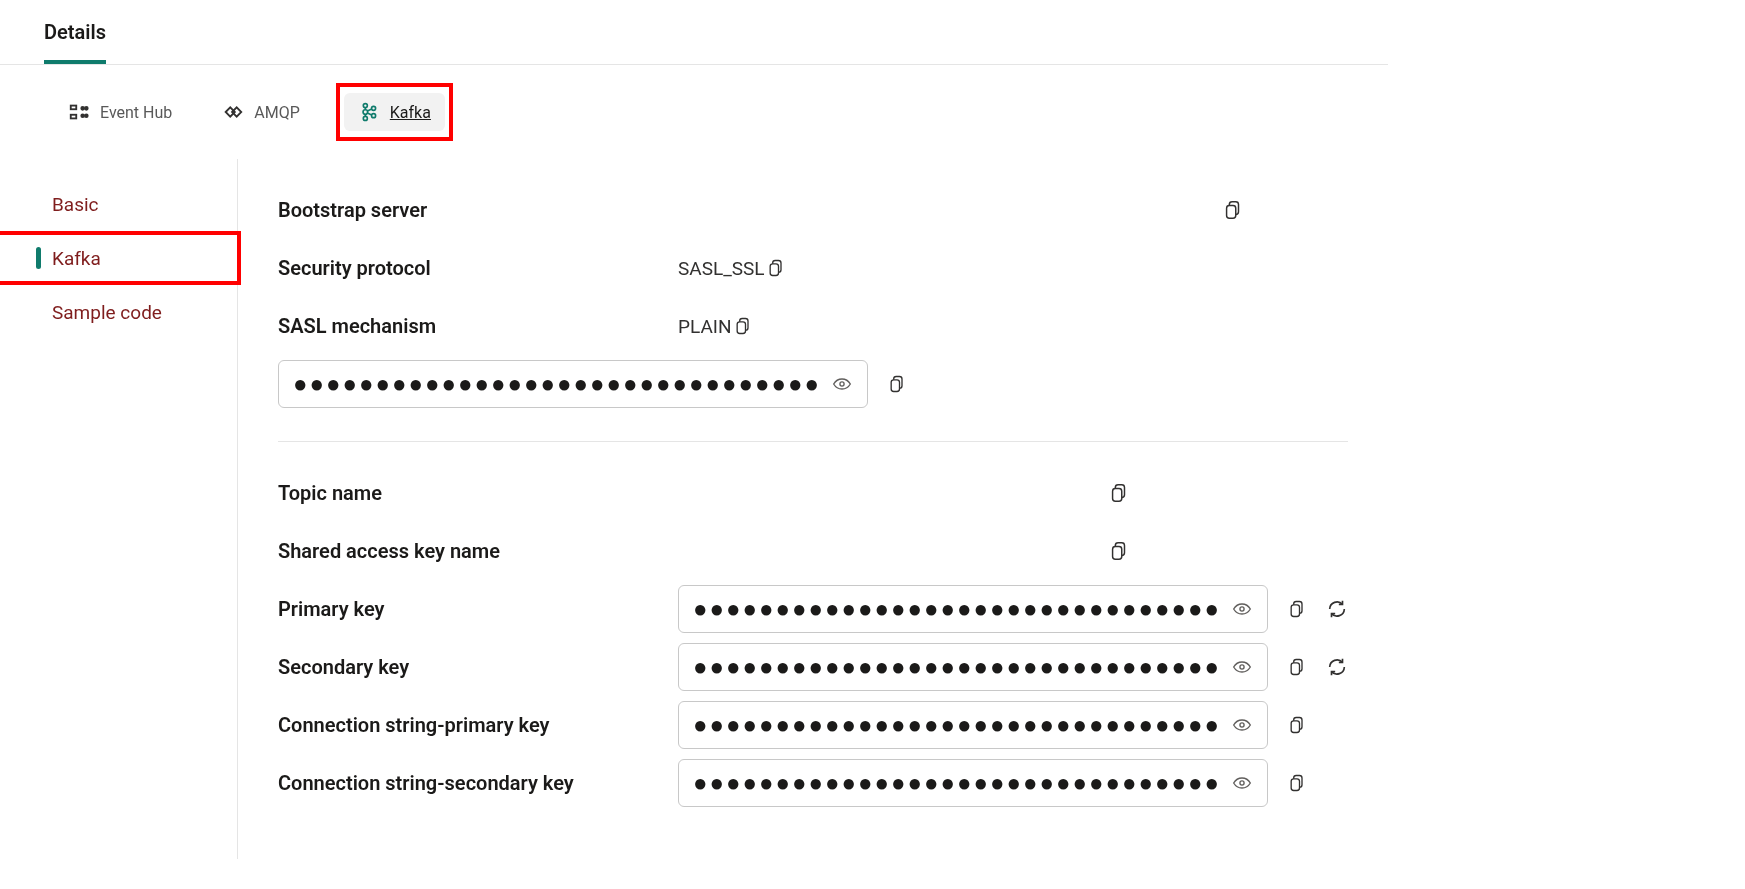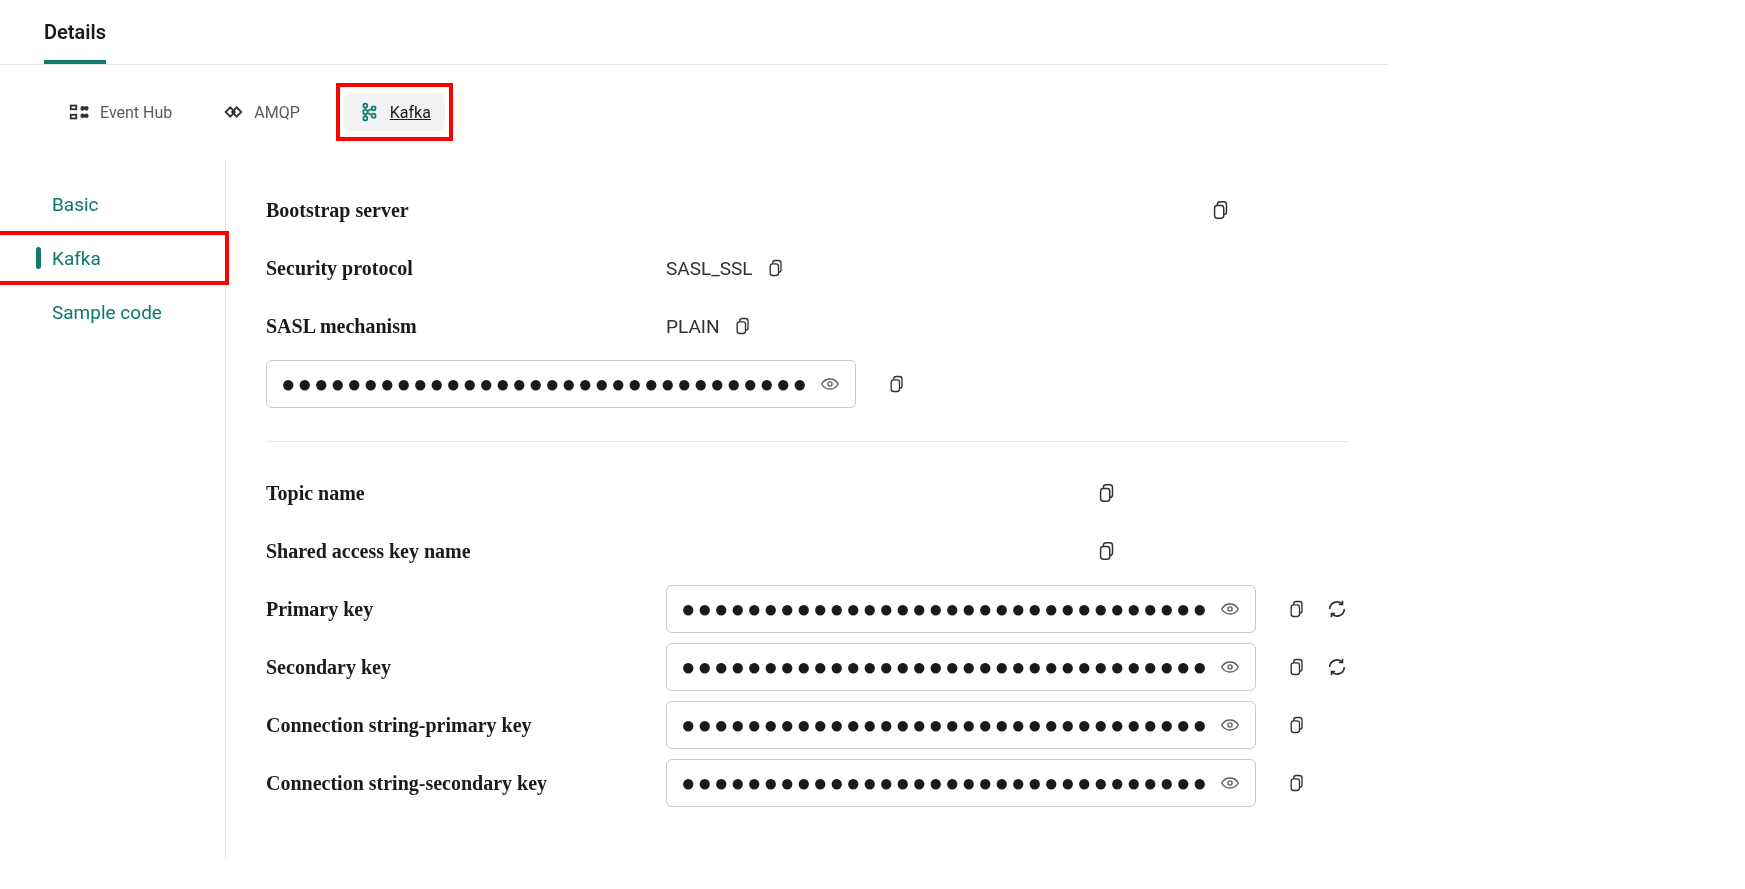--- a/index.html
+++ b/index.html
@@ -72,21 +72,21 @@
       border-right: 1px solid #e5e5e5;
       padding-top: 18px;
       min-height: 700px;
     }
     .side-item {
       display: flex;
       align-items: center;
       height: 54px;
       padding-left: 52px;
       font-size: 19px;
-      color: #0f766e;
+      color: #7f1d1d;
       cursor: pointer;
       position: relative;
     }
     .side-item.active {
       font-weight: 400;
     }
     .side-item.active::before {
       content: "";
       position: absolute;
       left: 36px;
@@ -113,26 +113,24 @@
     .form-row {
       display: flex;
       align-items: center;
       min-height: 58px;
     }
     .form-label {
       width: 400px;
       font-size: 20px;
       font-weight: 600;
       color: #1b1a19;
-      font-family: Liberation Serif, serif;
     }
     .form-value-area {
       display: flex;
       align-items: center;
-      gap: 12px;
     }
     .value-text {
       font-size: 19px;
       color: #323130;
     }
     .copy-icon, .eye-icon, .refresh-icon {
       width: 22px;
       height: 22px;
       display: inline-flex;
       align-items: center;

